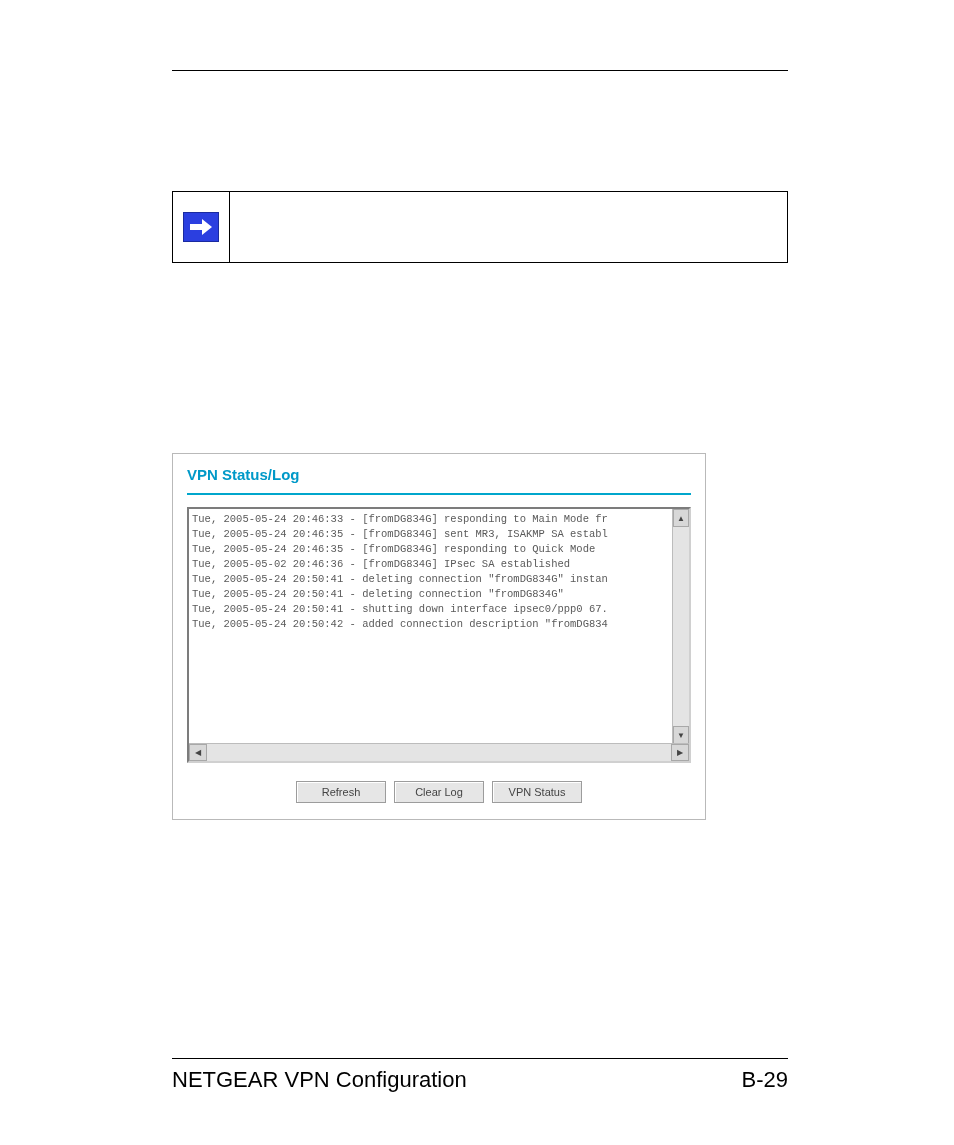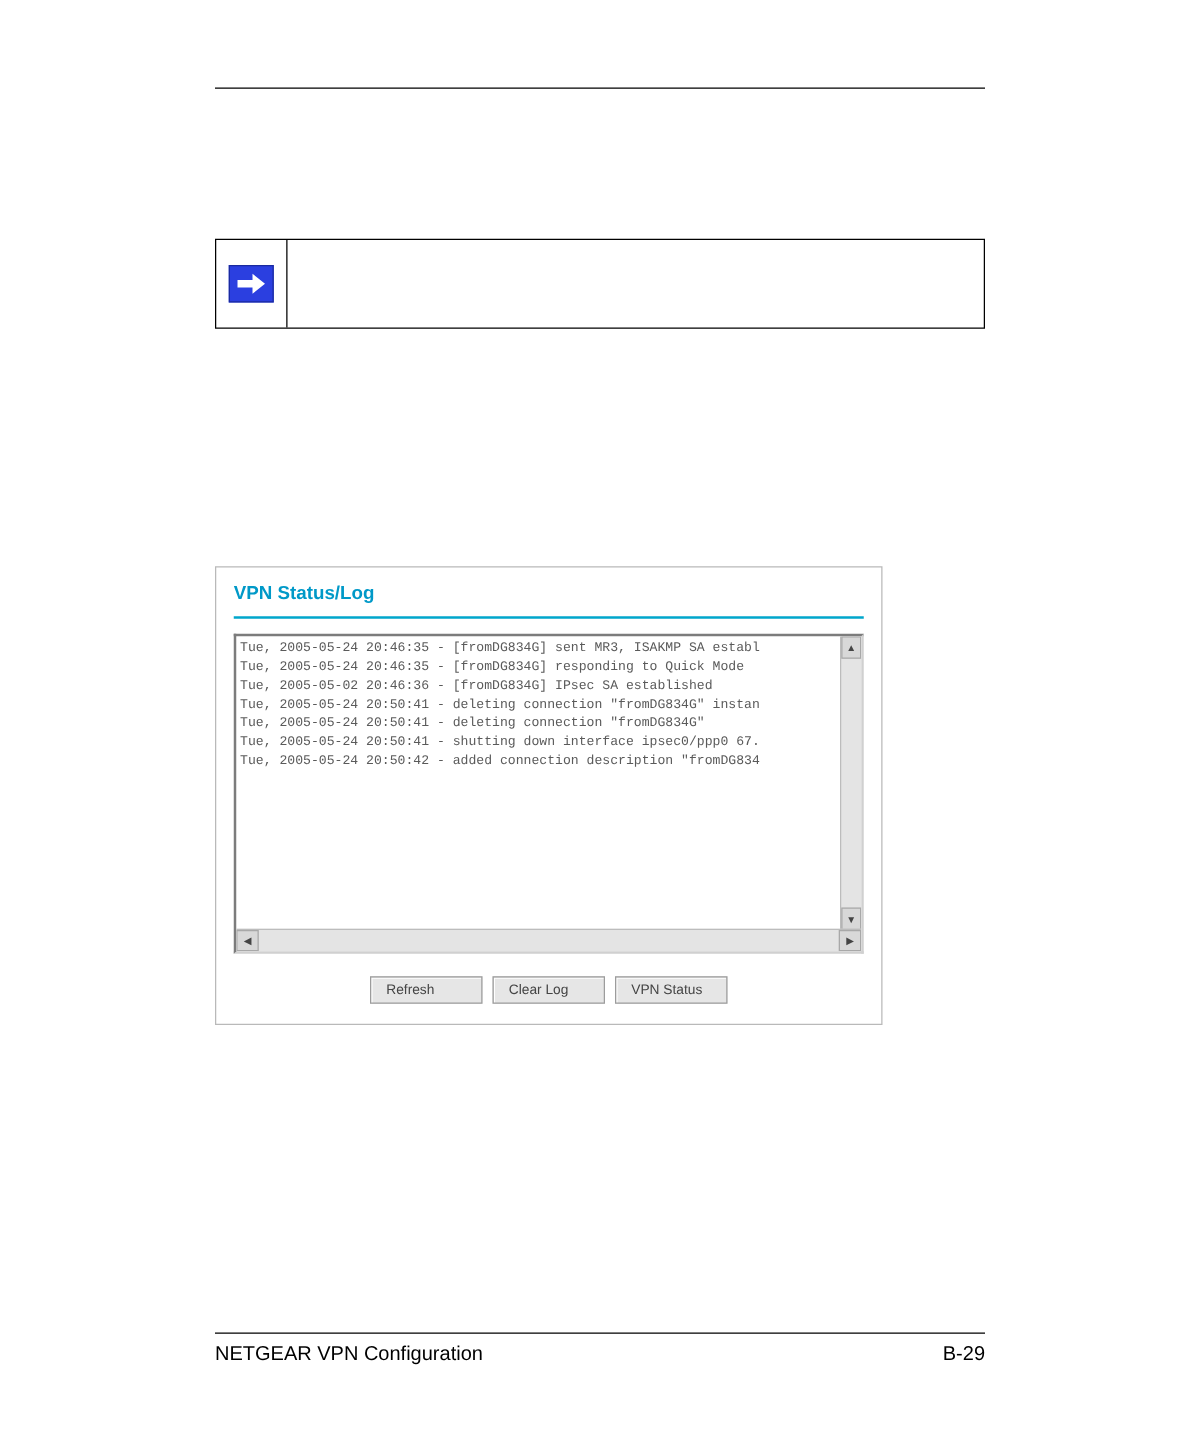--- a/index.html
+++ b/index.html
@@ -13,24 +13,24 @@
   .panel{width:534px;border:1px solid #b9b9b9;background:#fff;padding:12px 14px 16px 14px;box-sizing:border-box}
   .panel-title{color:#0099c8;font-weight:bold;font-size:15px;margin-bottom:10px}
   .panel-hr{border:none;border-top:2px solid #00a6cc;margin:0 0 12px 0}
   .log-box{border:2px inset #d0d0d0;background:#fff;height:252px;position:relative;overflow:hidden}
   .log-lines{font-family:"Courier New",monospace;font-size:10.5px;color:#5a5a5a;line-height:15px;padding:3px 16px 3px 3px;white-space:nowrap}
   .vscroll{position:absolute;right:0;top:0;bottom:17px;width:16px;background:#e4e4e4;border-left:1px solid #bcbcbc;display:flex;flex-direction:column;justify-content:space-between}
   .vscroll .arrow{height:16px;background:#d8d8d8;border:1px solid #a8a8a8;display:flex;align-items:center;justify-content:center;font-size:8px;color:#444}
   .hscroll{position:absolute;left:0;right:0;bottom:0;height:17px;background:#e4e4e4;border-top:1px solid #bcbcbc;display:flex;justify-content:space-between}
   .hscroll .arrow{width:16px;background:#d8d8d8;border:1px solid #a8a8a8;display:flex;align-items:center;justify-content:center;font-size:8px;color:#444}
   .btn-row{display:flex;justify-content:center;gap:8px;margin-top:18px}
-  .btn{font-family:Arial,sans-serif;font-size:11px;color:#444;background:#e6e6e6;border:1px solid #9c9c9c;padding:4px 12px;min-width:64px;text-align:left;box-shadow:inset 1px 1px 0 #fff}
+  .btn{font-family:Arial,sans-serif;font-size:11px;color:#444;background:#e6e6e6;border:1px solid #9c9c9c;padding:4px 12px;min-width:64px;text-align:center;box-shadow:inset 1px 1px 0 #fff}
   .footer{position:absolute;left:96px;right:90px;bottom:52px}
   .footer-rule{border-top:1.5px solid #000;height:0;margin-bottom:8px}
-  .footer-row{display:flex;justify-content:space-between;font-size:16px}
+  .footer-row{display:flex;justify-content:space-between;font-size:22px}
 </style>
 </head>
 <body>
 
 <div class="page">
   <div class="top-rule"></div>
 
   <div class="note-box">
     <div class="note-icon-cell">
       <div class="note-icon">
@@ -40,20 +40,21 @@
       </div>
     </div>
     <div class="note-body"></div>
   </div>
 
   <div class="panel">
     <div class="panel-title">VPN Status/Log</div>
     <hr class="panel-hr">
     <div class="log-box">
       <div class="log-lines">
+        <div>Tue, 2005-05-24 20:46:33 - [fromDG834G] responding to Main Mode fr</div>
         <div>Tue, 2005-05-24 20:46:35 - [fromDG834G] sent MR3, ISAKMP SA establ</div>
         <div>Tue, 2005-05-24 20:46:35 - [fromDG834G] responding to Quick Mode</div>
         <div>Tue, 2005-05-02 20:46:36 - [fromDG834G] IPsec SA established</div>
         <div>Tue, 2005-05-24 20:50:41 - deleting connection "fromDG834G" instan</div>
         <div>Tue, 2005-05-24 20:50:41 - deleting connection "fromDG834G"</div>
         <div>Tue, 2005-05-24 20:50:41 - shutting down interface ipsec0/ppp0 67.</div>
         <div>Tue, 2005-05-24 20:50:42 - added connection description "fromDG834</div>
       </div>
       <div class="vscroll">
         <div class="arrow">▲</div>

